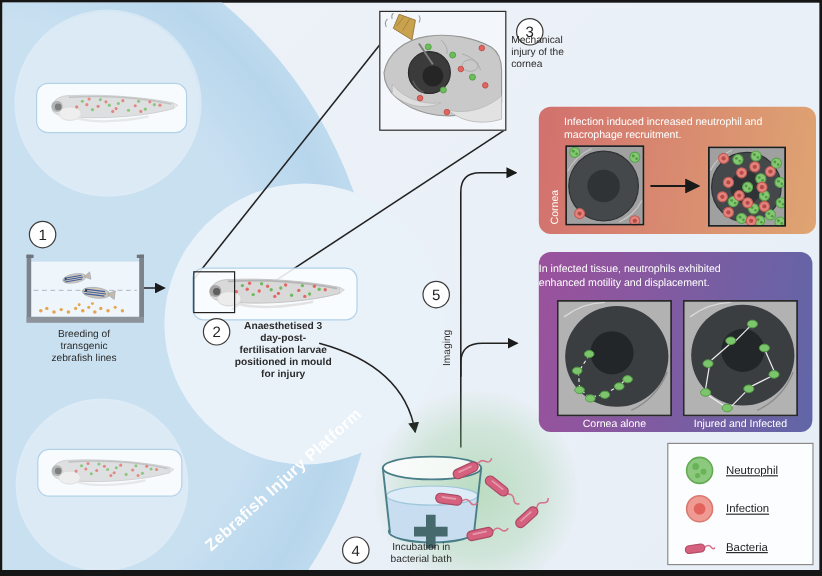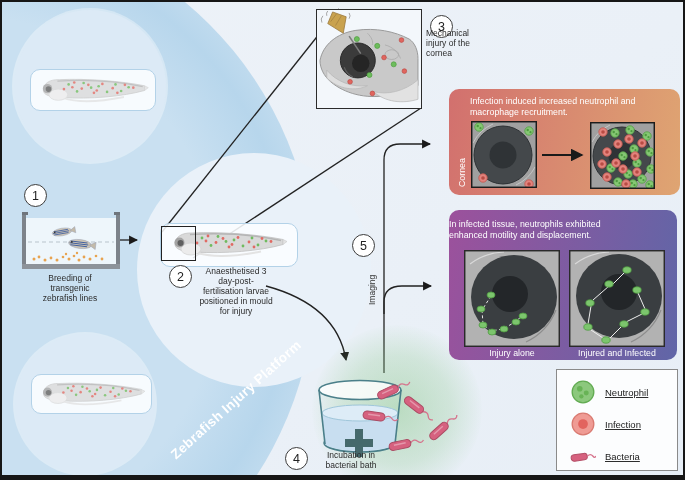--- a/index.html
+++ b/index.html
@@ -181,21 +181,21 @@
 zebrafish lines</div>
 
   <div class="abs larvabox" style="left:158px;top:221px;width:136px;height:42px;"></div>
   <svg class="abs" style="left:164px;top:226px;" width="124" height="32" viewBox="0 0 124 32">
       <use href="#larva"></use>
     </svg>
   <div class="abs zoomsquare" style="left:158.5px;top:223.5px;width:33px;height:33px;"></div>
   <div class="abs badge" style="left:167px;top:263px;">
       <span>2</span>
     </div>
-  <div class="abs steplabel" style="left:185px;top:264px;width:98px;">Anaesthetised 3
+  <div class="abs steplabel" style="left:185px;top:264px;width:98px;font-weight:bold;">Anaesthetised 3
 day-post-
 fertilisation larvae
 positioned in mould
 for injury</div>
 
   <div class="abs insetbox" style="left:314px;top:7px;width:106px;height:100px;">
     <svg width="103" height="97" viewBox="0 0 106 100">
       <path d="M3,52 C6,36 20,24 40,21 C60,18 80,22 95,30 C101,34 104,42 104,50 L104,78 C96,86 84,90 72,88 C50,92 28,86 14,74 C7,68 3,60 3,52 Z" fill="#c9c9c9" stroke="#989898" stroke-width="1"></path>
       <path d="M58,84 C72,88 90,84 104,72 L104,92 C88,97 70,95 58,84 Z" fill="#e2e2e2" stroke="#bbbbbb" stroke-width="0.8"></path>
       <path d="M10,62 C20,74 36,80 52,78 C40,84 22,82 10,70 Z" fill="#dedede" stroke="#b5b5b5" stroke-width="0.7"></path>
@@ -371,21 +371,21 @@
           <ellipse cx="40" cy="34" rx="4.2" ry="3.2"></ellipse>
         <ellipse cx="21" cy="53" rx="4.2" ry="3.2"></ellipse>
           <ellipse cx="19" cy="77" rx="4.2" ry="3.2"></ellipse>
         <ellipse cx="37" cy="90" rx="4.2" ry="3.2"></ellipse>
           <ellipse cx="55" cy="74" rx="4.2" ry="3.2"></ellipse>
         <ellipse cx="76" cy="62" rx="4.2" ry="3.2"></ellipse>
           <ellipse cx="68" cy="40" rx="4.2" ry="3.2"></ellipse>
       </g>
       <rect x="0.7" y="0.7" width="94.6" height="95.6" fill="none" stroke="#2a2a2a" stroke-width="1.5"></rect>
     </svg>
-    <div class="abs pimglabel" style="left:15px;top:138px;width:96px;">Injury alone</div>
+    <div class="abs pimglabel" style="left:15px;top:138px;width:96px;">Cornea alone</div>
     <div class="abs pimglabel" style="left:120px;top:138px;width:96px;">Injured and Infected</div>
   </div>
 
   <div class="abs legend" style="left:554px;top:367px;width:122px;height:102px;">
     <div class="legrow">
       <svg width="26" height="26" viewBox="0 0 24 24">
         <circle cx="12" cy="12" r="10" fill="#8cc87d" stroke="#62ab52" stroke-width="1.2"></circle>
         <circle cx="9" cy="9" r="2.6" fill="#68b356"></circle>
           <circle cx="15" cy="13" r="2.3" fill="#68b356"></circle>
           <circle cx="10.5" cy="16" r="2" fill="#68b356"></circle>

